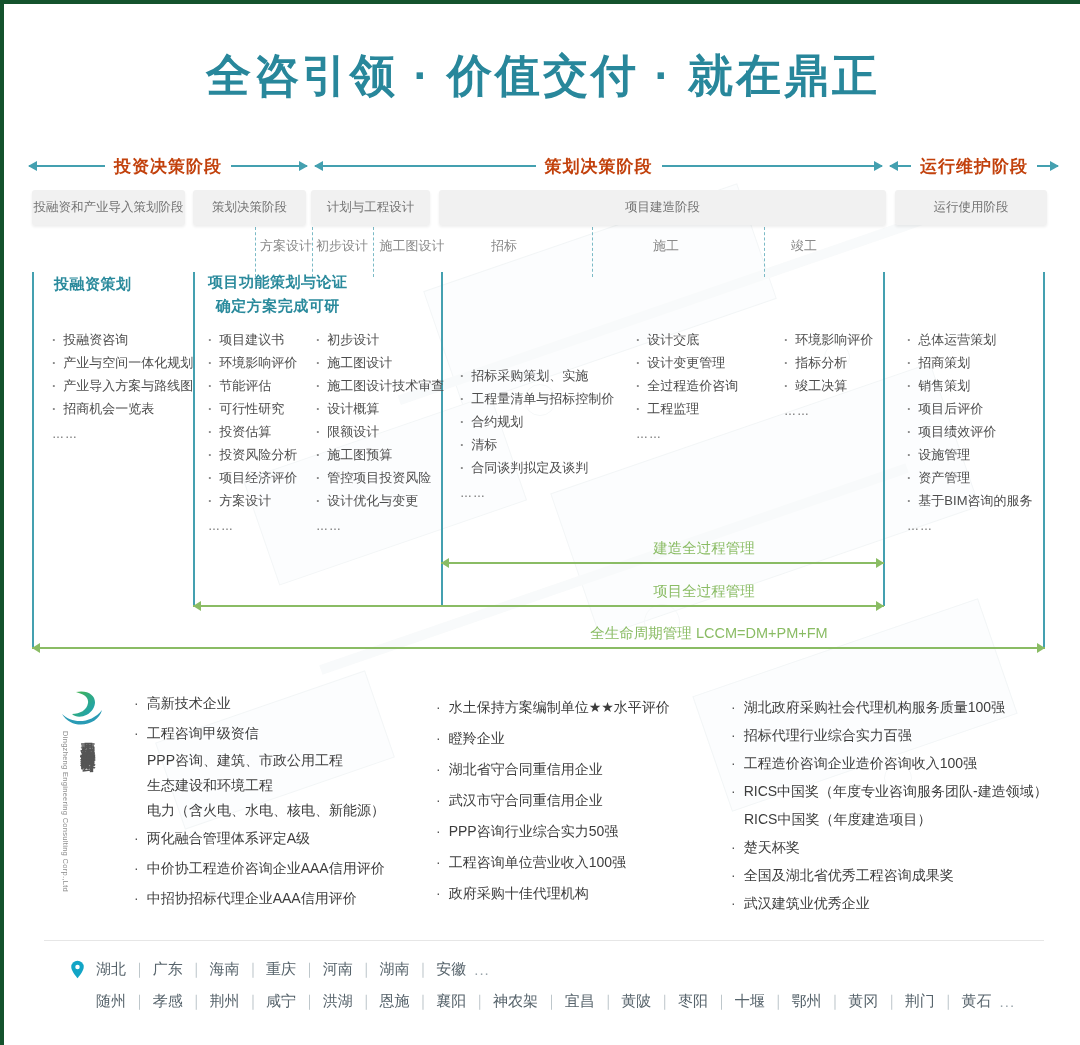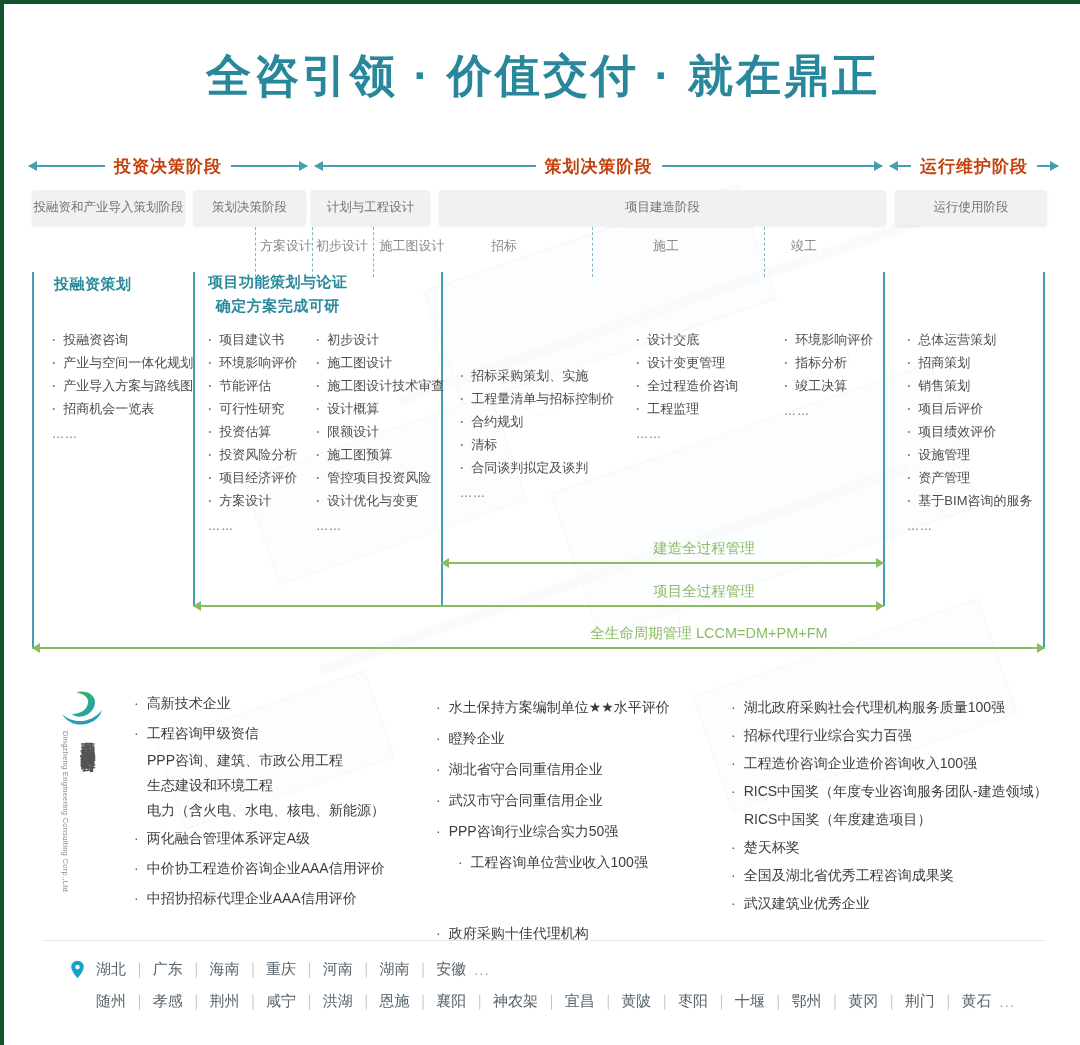--- a/index.html
+++ b/index.html
@@ -242,22 +242,22 @@
     <div class="hline">中价协工程造价咨询企业AAA信用评价</div>
     <div class="hline">中招协招标代理企业AAA信用评价</div>
   </div>
 
   <div class="hcol" style="left:432px;top:688px;">
     <div class="hline" style="line-height:31px;">水土保持方案编制单位★★水平评价</div>
     <div class="hline" style="line-height:31px;">瞪羚企业</div>
     <div class="hline" style="line-height:31px;">湖北省守合同重信用企业</div>
     <div class="hline" style="line-height:31px;">武汉市守合同重信用企业</div>
     <div class="hline" style="line-height:31px;">PPP咨询行业综合实力50强</div>
-    <div class="hline" style="line-height:31px;text-align:center;">工程咨询单位营业收入100强</div>
-    <div class="hline" style="line-height:31px;margin-top:40px;">政府采购十佳代理机构</div>
+    <div class="hline" style="line-height:31px;">工程咨询单位营业收入100强</div>
+    <div class="hline" style="line-height:31px;">政府采购十佳代理机构</div>
   </div>
 
   <div class="hcol" style="left:727px;top:689px;">
     <div class="hline" style="line-height:28px;">湖北政府采购社会代理机构服务质量100强</div>
     <div class="hline" style="line-height:28px;">招标代理行业综合实力百强</div>
     <div class="hline" style="line-height:28px;">工程造价咨询企业造价咨询收入100强</div>
     <div class="hline" style="line-height:28px;">RICS中国奖（年度专业咨询服务团队-建造领域）</div>
     <div class="hline sub" style="line-height:28px;">RICS中国奖（年度建造项目）</div>
     <div class="hline" style="line-height:28px;">楚天杯奖</div>
     <div class="hline" style="line-height:28px;">全国及湖北省优秀工程咨询成果奖</div>

